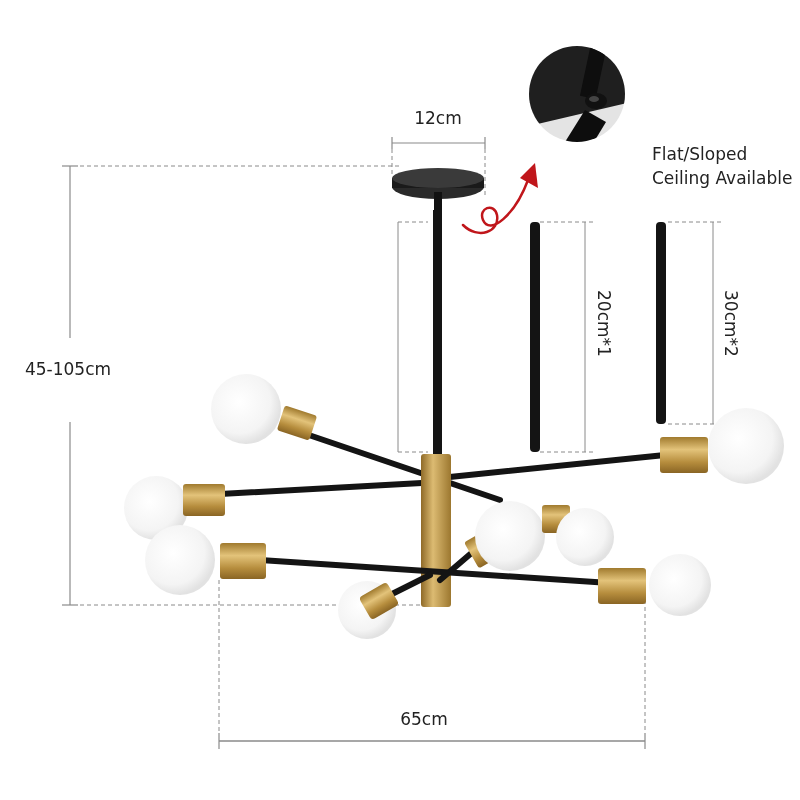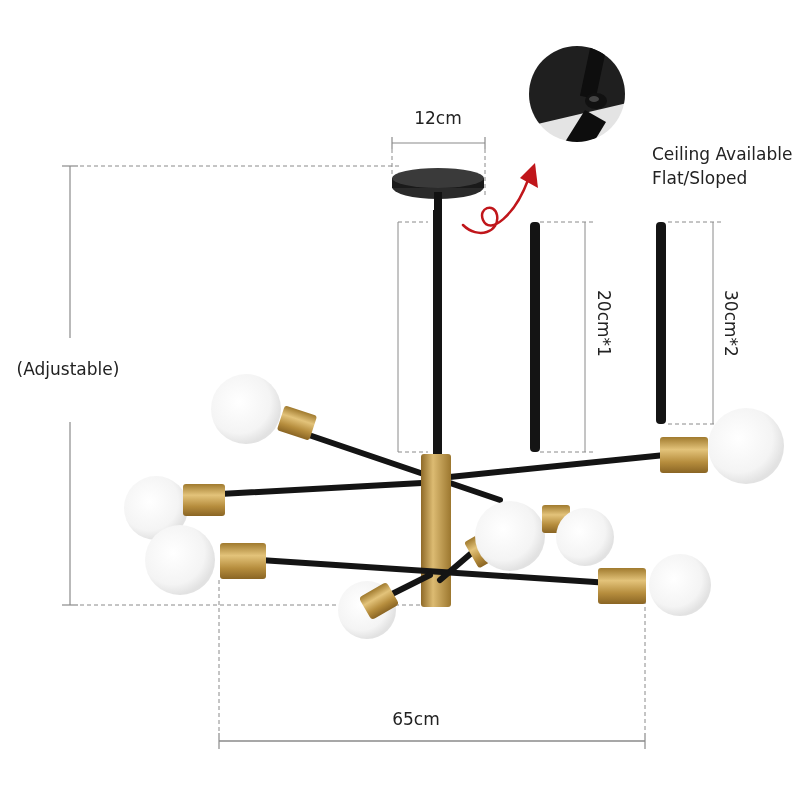--- a/index.html
+++ b/index.html
@@ -150,26 +150,26 @@
         <rect x="586" y="38" width="16" height="60" fill="#0e0e0e" transform="rotate(12 594 68)"></rect>
         <ellipse cx="596" cy="101" rx="11" ry="8" fill="#111"></ellipse>
         <ellipse cx="594" cy="99" rx="5" ry="3" fill="#444"></ellipse>
       </g>
     </g>
   </svg>
 
   <div class="label label-center" style="left:400px; top:107px; width:76px;">12cm</div>
 
   <div class="label label-center" style="left:0px; top:358px; width:136px;">
-    <div>(Adjustable)</div>
+    <div>45-105cm</div>
   </div>
 
   <div class="vlabel" style="left:614px; top:290px;">20cm*1</div>
   <div class="vlabel" style="left:741px; top:290px;">30cm*2</div>
 
-  <div class="label label-center" style="left:376px; top:708px; width:80px;">65cm</div>
+  <div class="label label-center" style="left:384px; top:708px; width:80px;">65cm</div>
 
   <div class="label" style="left:652px; top:142px; line-height:24px;">
+    <div>Flat/Sloped</div>
     <div>Ceiling Available</div>
-    <div>Flat/Sloped</div>
   </div>
 
 </div>
 
 </body></html>

